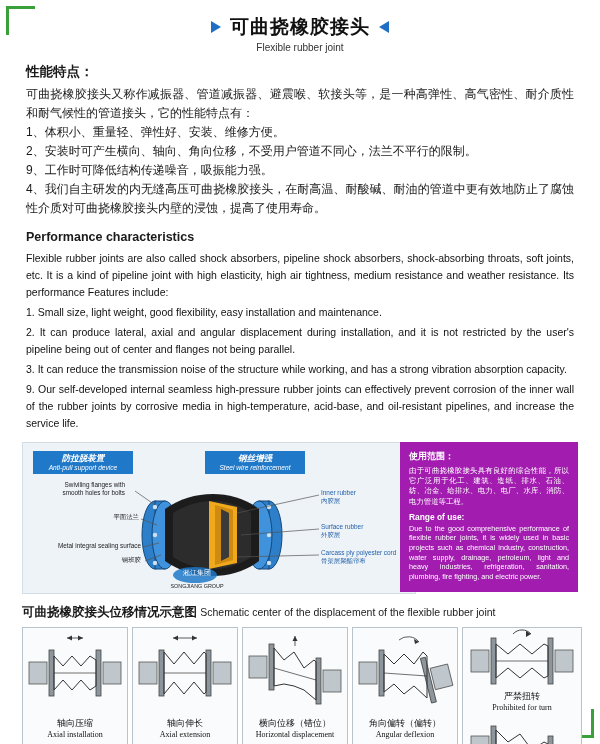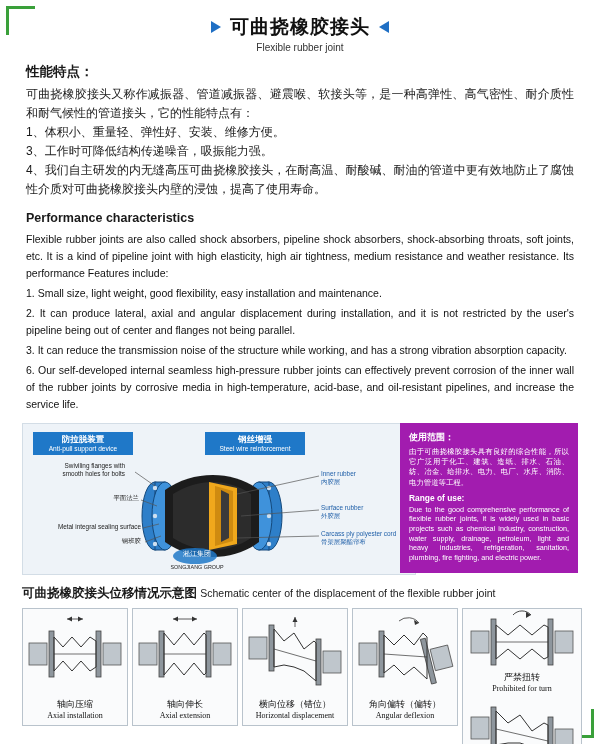--- a/index.html
+++ b/index.html
@@ -37,21 +37,21 @@
   
   .figure{margin:10px 22px 0 22px;position:relative;height:150px;}
   .fig-left{position:absolute;left:0;top:0;width:392px;height:150px;background:#eef3f8;border:1px solid #d3dde6;}
   .fig-right{position:absolute;right:0;top:0;width:178px;height:150px;background:#a21caf;color:#fff;
              padding:8px 9px;box-sizing:border-box;}
   .fig-right .r-title{font-size:9px;font-weight:bold;margin-bottom:3px;}
   .fig-right .r-cn{font-size:7.4px;line-height:10.2px;margin:0 0 5px 0;text-align:justify;}
   .fig-right .r-en-title{font-size:8.4px;font-weight:bold;margin:0 0 2px 0;}
   .fig-right .r-en{font-size:7.2px;line-height:9.6px;margin:0;text-align:justify;}
 
-  .tag{position:absolute;background:#1f78c8;color:#fff;text-align:center;padding:2px 4px;}
+  .tag{position:absolute;background:#1f78c8;color:#fff;text-align:center;padding:2px 4px;font-style:italic;}
   .tag .t-cn{font-size:8.5px;font-weight:bold;line-height:11px;}
   .tag .t-en{font-size:6.6px;line-height:8px;}
   .tag.a{left:10px;top:8px;width:92px;}
   .tag.b{left:182px;top:8px;width:92px;}
   .callout{position:absolute;font-size:6.4px;color:#222;line-height:8px;}
   .callout.blue{color:#1f5fa8;}
 
   
   .fig-svg{position:absolute;left:0;top:0;}
 
@@ -83,31 +83,32 @@
       <h1>可曲挠橡胶接头</h1>
       <span class="tri right"></span>
     </div>
     <div class="sub">Flexible rubber joint</div>
   </div>
 
   <div class="block">
     <div class="cn-head">性能特点：</div>
     <p class="cn-p">可曲挠橡胶接头又称作减振器、管道减振器、避震喉、软接头等，是一种高弹性、高气密性、耐介质性和耐气候性的管道接头，它的性能特点有：</p>
     <p class="cn-p">1、体积小、重量轻、弹性好、安装、维修方便。</p>
-    <p class="cn-p">3、工作时可降低结构传递噪音，吸振能力强。</p>
+    <p class="cn-p">2、安装时可产生横向、轴向、角向位移，不受用户管道不同心，法兰不平行的限制。</p>
+    <p class="cn-p">9、工作时可降低结构传递噪音，吸振能力强。</p>
     <p class="cn-p">4、我们自主研发的内无缝高压可曲挠橡胶接头，在耐高温、耐酸碱、耐油的管道中更有效地防止了腐蚀性介质对可曲挠橡胶接头内壁的浸蚀，提高了使用寿命。</p>
   </div>
 
   <div class="block">
     <div class="en-head">Performance characteristics</div>
     <p class="en-p">Flexible rubber joints are also called shock absorbers, pipeline shock absorbers, shock-absorbing throats, soft joints, etc. It is a kind of pipeline joint with high elasticity, high air tightness, medium resistance and weather resistance. Its performance Features include:</p>
     <p class="en-p">1. Small size, light weight, good flexibility, easy installation and maintenance.</p>
     <p class="en-p">2. It can produce lateral, axial and angular displacement during installation, and it is not restricted by the user's pipeline being out of center and flanges not being parallel.</p>
     <p class="en-p">3. It can reduce the transmission noise of the structure while working, and has a strong vibration absorption capacity.</p>
-    <p class="en-p">6. Our self-developed internal seamless high-pressure rubber joints can effectively prevent corrosion of the inner wall of the rubber joints by corrosive media in high-temperature, acid-base, and oil-resistant pipelines, and increase the service life.</p>
+    <p class="en-p">9. Our self-developed internal seamless high-pressure rubber joints can effectively prevent corrosion of the inner wall of the rubber joints by corrosive media in high-temperature, acid-base, and oil-resistant pipelines, and increase the service life.</p>
   </div>
 
   <div class="figure">
     <div class="fig-left">
 
       <svg class="fig-svg" width="392" height="150" viewBox="0 0 392 150">
 
         <ellipse cx="132" cy="92" rx="13" ry="34" fill="#2e7fc9" stroke="#14497c" stroke-width="1"></ellipse>
         <rect x="132" y="58" width="10" height="68" fill="#2e7fc9" stroke="#14497c" stroke-width="1"></rect>
         <ellipse cx="142" cy="92" rx="13" ry="34" fill="#3f92db" stroke="#14497c" stroke-width="1"></ellipse>

